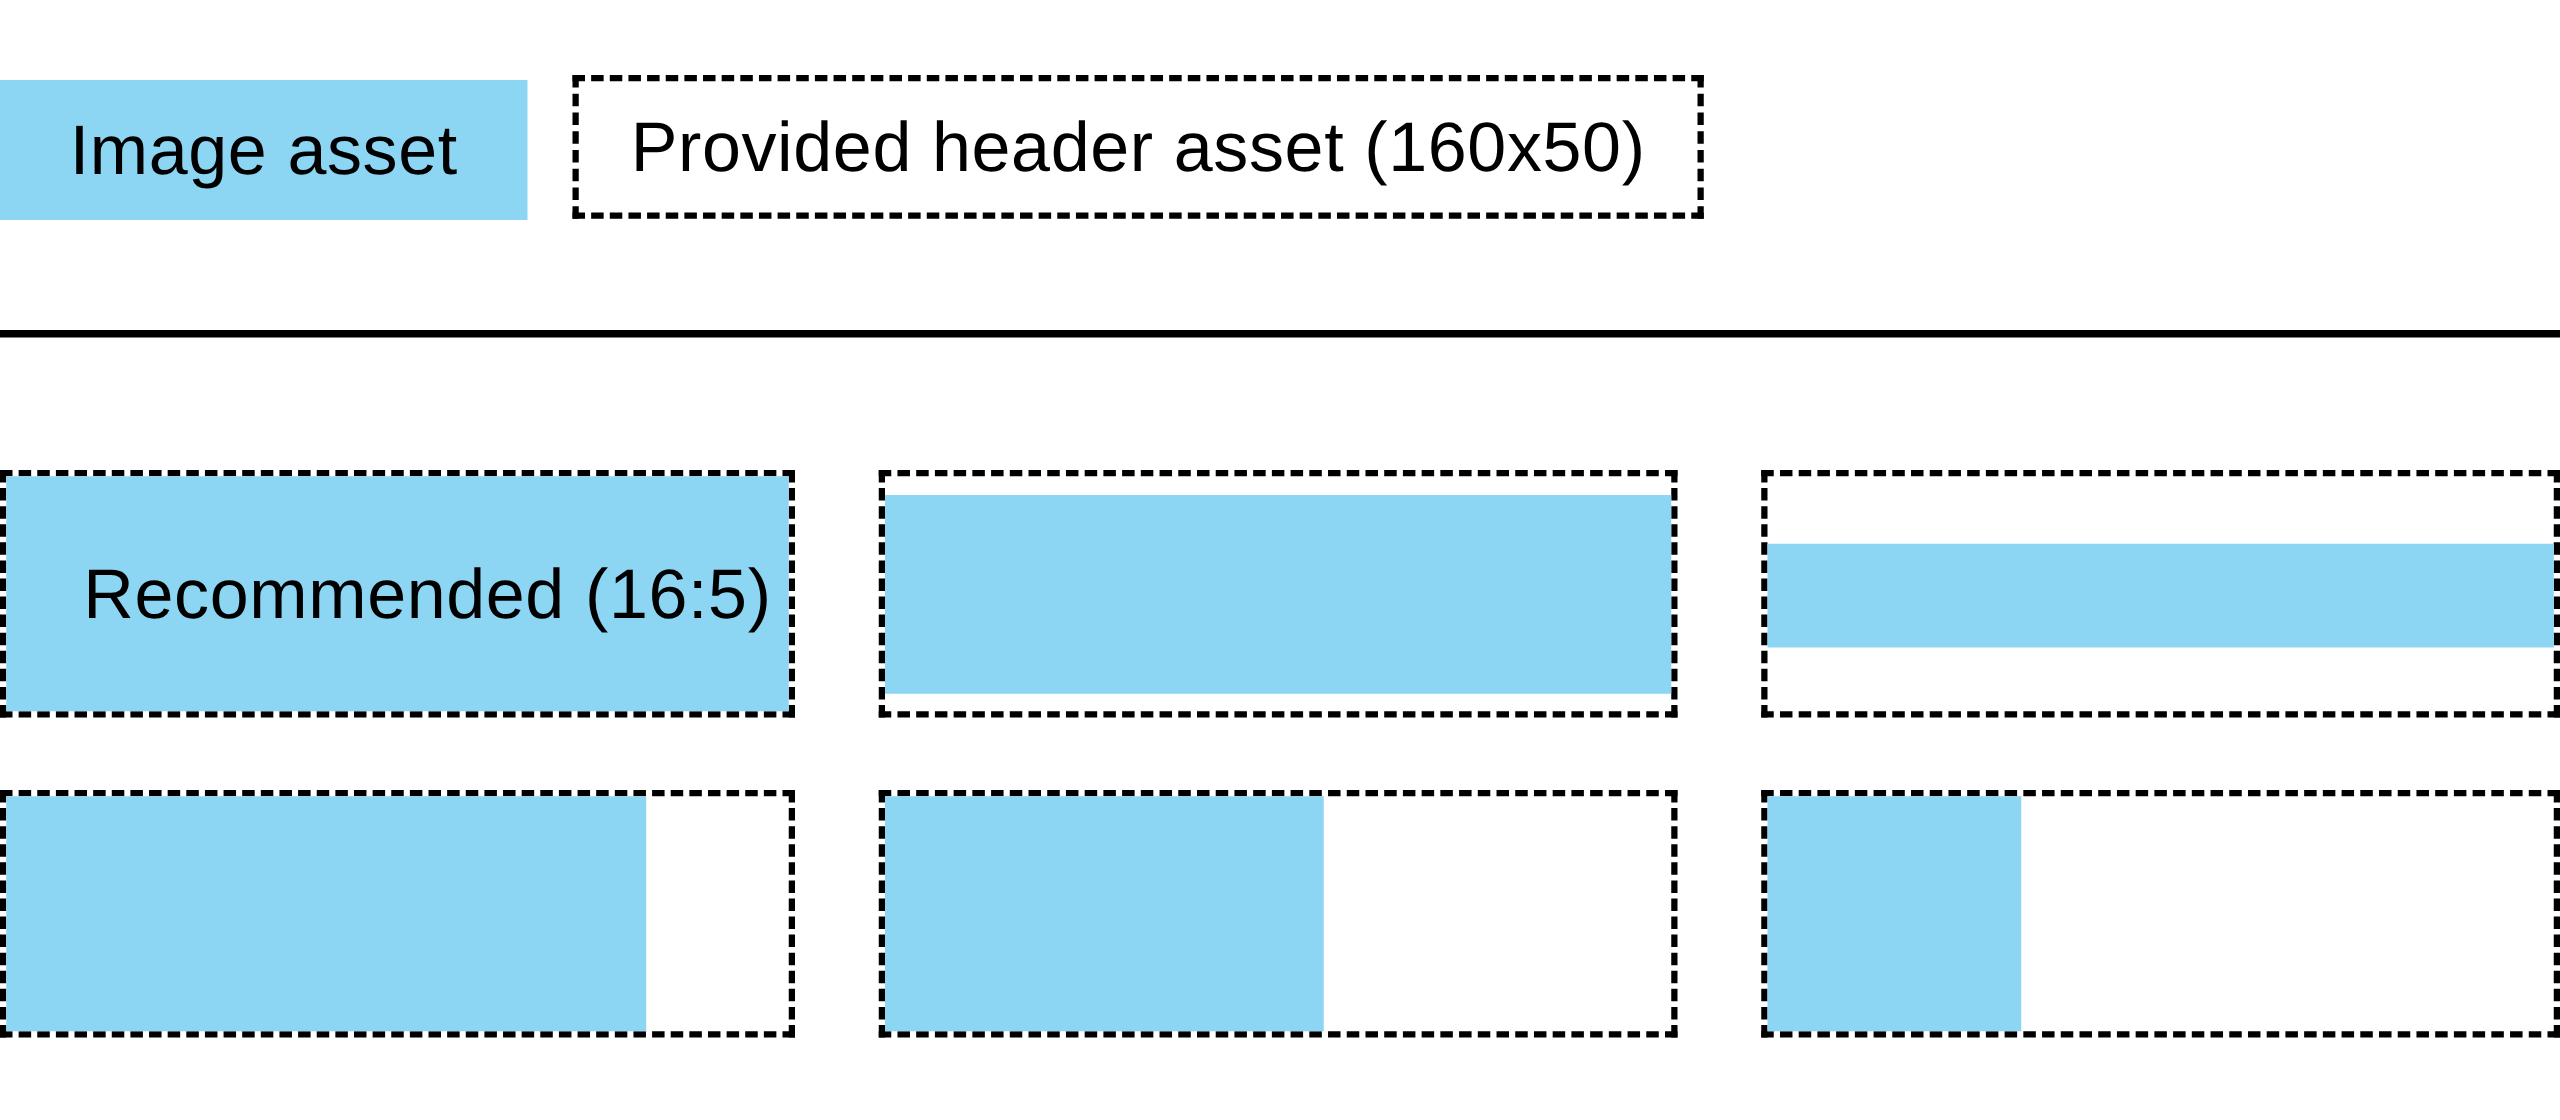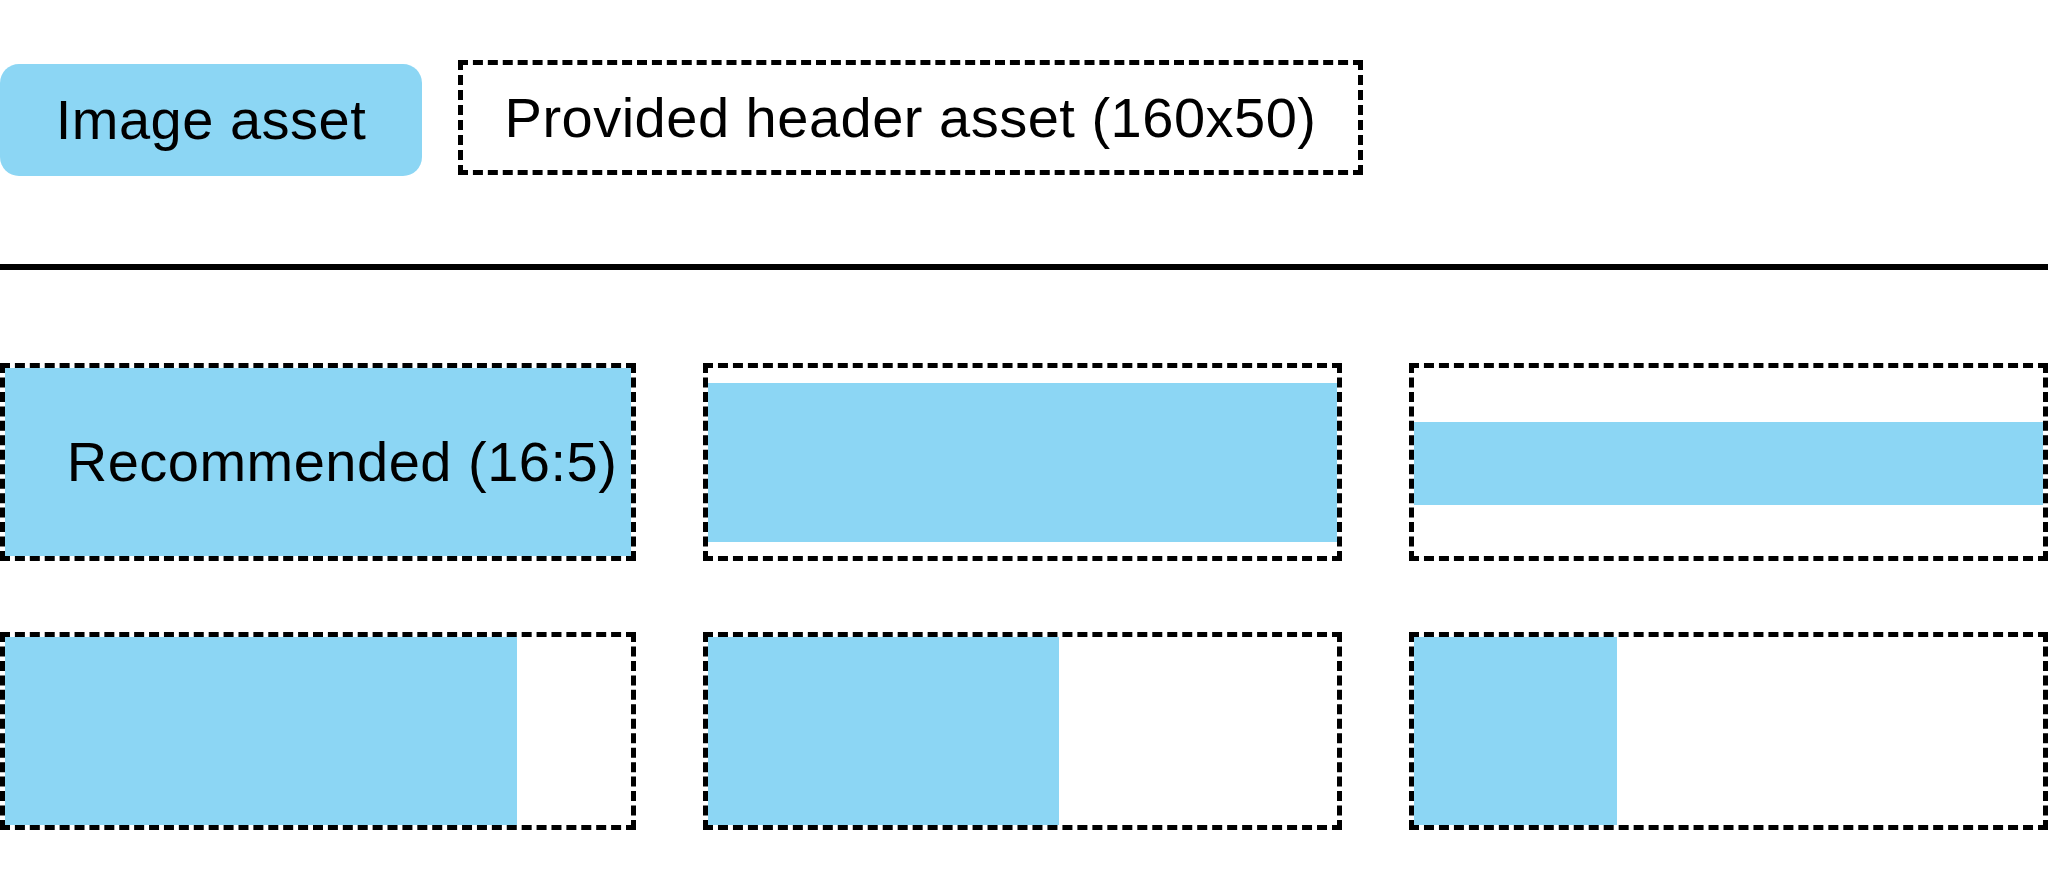--- a/index.html
+++ b/index.html
@@ -18,21 +18,21 @@
     color: #000;
     overflow: hidden;
   }
 
   
   .legend-swatch {
     position: absolute;
     left: 0; top: 64px;
     width: 422px; height: 112px;
     background: var(--asset-blue);
-    display: flex; align-items: center; justify-content: center; border-radius: 19px;
+    display: flex; align-items: center; justify-content: center;
   }
   .legend-dashed {
     position: absolute;
     left: 458px; top: 60px;
     width: 905px; height: 115px;
     border: 5px dashed var(--line-black);
     display: flex; align-items: center; justify-content: center;
     background: transparent;
   }
   .label {
@@ -58,21 +58,21 @@
     border: 5px dashed var(--line-black);
     display: flex; align-items: center; justify-content: center;
   }
   .cell .fill {
     position: absolute;
     background: var(--asset-blue);
     left: 0; top: 0; width: 100%; height: 100%;
   }
   .cell .label { position: relative; z-index: 2; }
 
-  .r1 { top: 363px; padding-left: 48px; }
+  .r1 { top: 376px; padding-left: 48px; }
   .r2 { top: 632px; }
   .c1 { left: 0;      width: 636px; }
   .c2 { left: 703px;  width: 639px; }
   .c3 { left: 1409px; width: 639px; }
 </style>
 </head>
 <body>
 
 <div class="stage">
 

